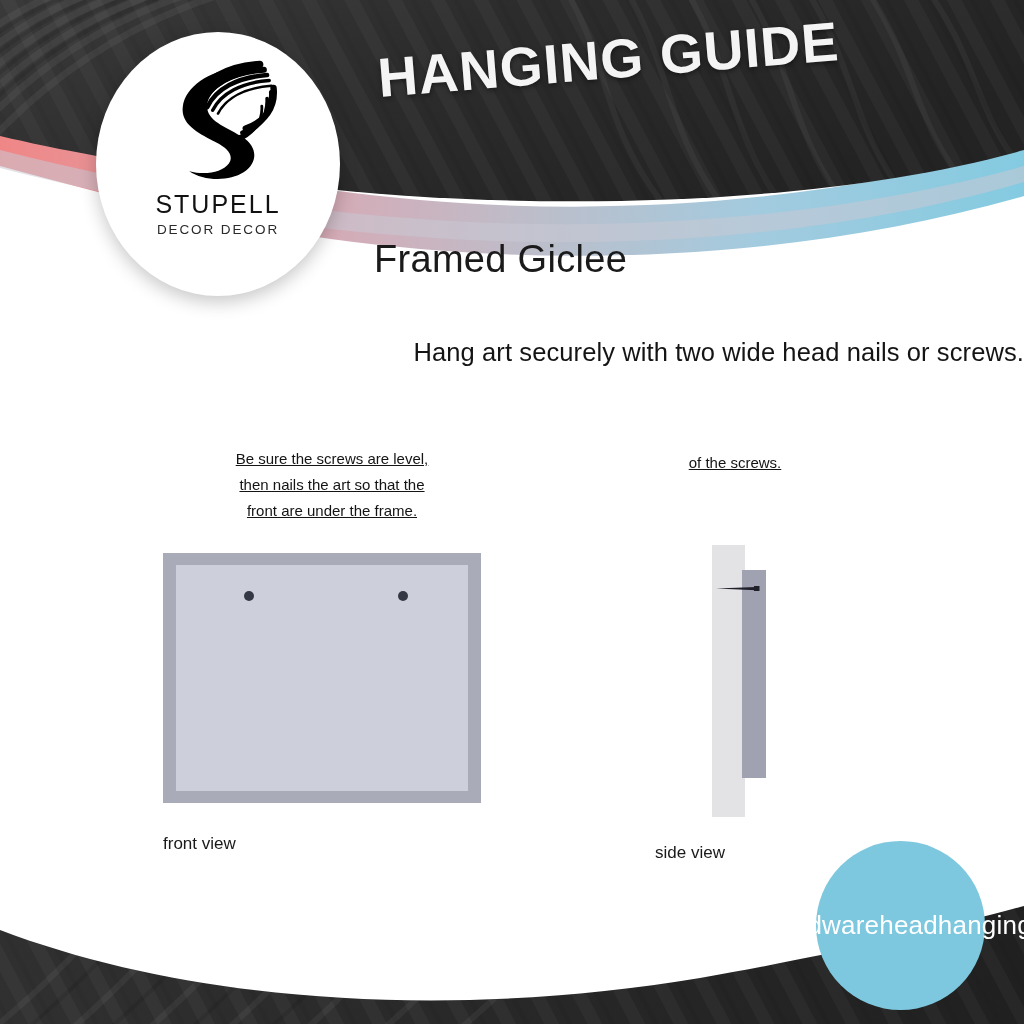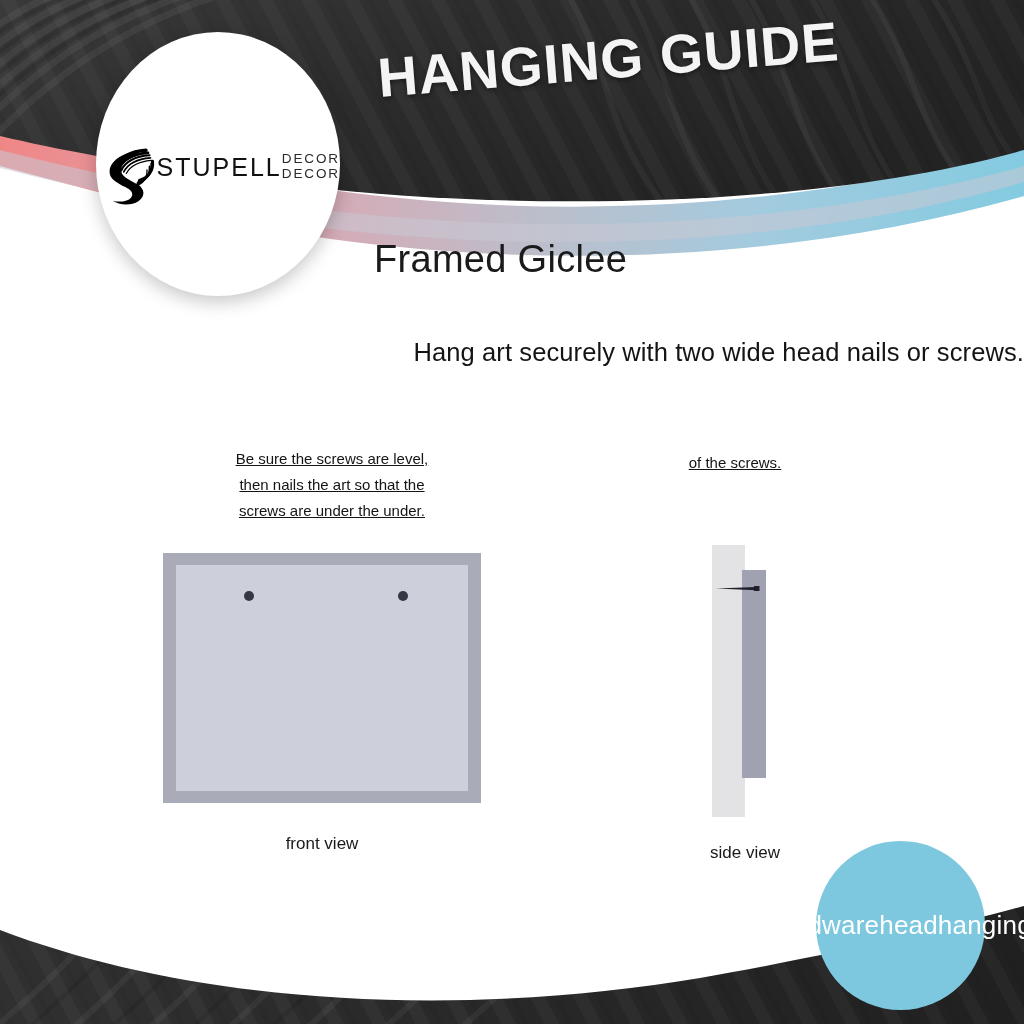--- a/index.html
+++ b/index.html
@@ -14,21 +14,21 @@
 
   
   .bg-layer{position:absolute;left:0;top:0;width:1024px;height:1024px;pointer-events:none;}
 
   
   .logo-badge{
     position:absolute;left:96px;top:32px;width:244px;height:264px;
     border-radius:50%;
     background:#ffffff;
     box-shadow:0 6px 18px rgba(0,0,0,.22);
-    display:flex;align-items:center;justify-content:flex-start;
+    display:flex;flex-direction:column;align-items:center;justify-content:flex-start;
     z-index:6;
   }
   .logo-mark{width:132px;height:126px;margin-top:26px;}
   .logo-word{
     font-size:25px;letter-spacing:2.0px;color:#111;margin-top:6px;font-weight:400;
     font-family:"Liberation Sans", sans-serif;
   }
   .logo-sub{
     font-size:13.5px;letter-spacing:1.9px;color:#2a2a2a;margin-top:3px;font-weight:400;
   }
@@ -59,21 +59,21 @@
 
   
   .panel{position:absolute;z-index:5;}
   .panel-caption{
     font-size:15px;line-height:26px;color:#141414;font-weight:500;text-decoration:underline;
   }
   .panel-left{left:140px;top:446px;width:384px;text-align:center;}
   .panel-right{left:566px;top:450px;width:338px;text-align:center;}
 
   .view-label{
-    font-size:17px;color:#1a1a1a;font-weight:400;text-align:center;
+    font-size:17px;color:#1a1a1a;font-weight:400;
   }
 
   
   .frame-front{
     position:absolute;left:163px;top:553px;width:318px;height:250px;
     background:#a9abb8;
     box-sizing:border-box;
     padding:12px 13px;
     z-index:5;
   }
@@ -241,21 +241,21 @@
 
   <div class="header-title">HANGING GUIDE</div>
 
   <div class="product-type">Framed Giclee</div>
 
   <div class="main-instruction">Hang art securely with two wide head nails or screws.</div>
 
   <div class="panel panel-left">
     <div class="panel-caption">Be sure the screws are level,</div>
     <div class="panel-caption">then nails the art so that the</div>
-    <div class="panel-caption">screws are under the under.</div>
+    <div class="panel-caption">front are under the frame.</div>
   </div>
 
   <div class="panel panel-right">
     <div class="panel-caption">of the screws.</div>
   </div>
 
   <div class="frame-front">
     <div class="frame-front-inner">
       <span class="screw-dot left"></span>
       <span class="screw-dot right"></span>

